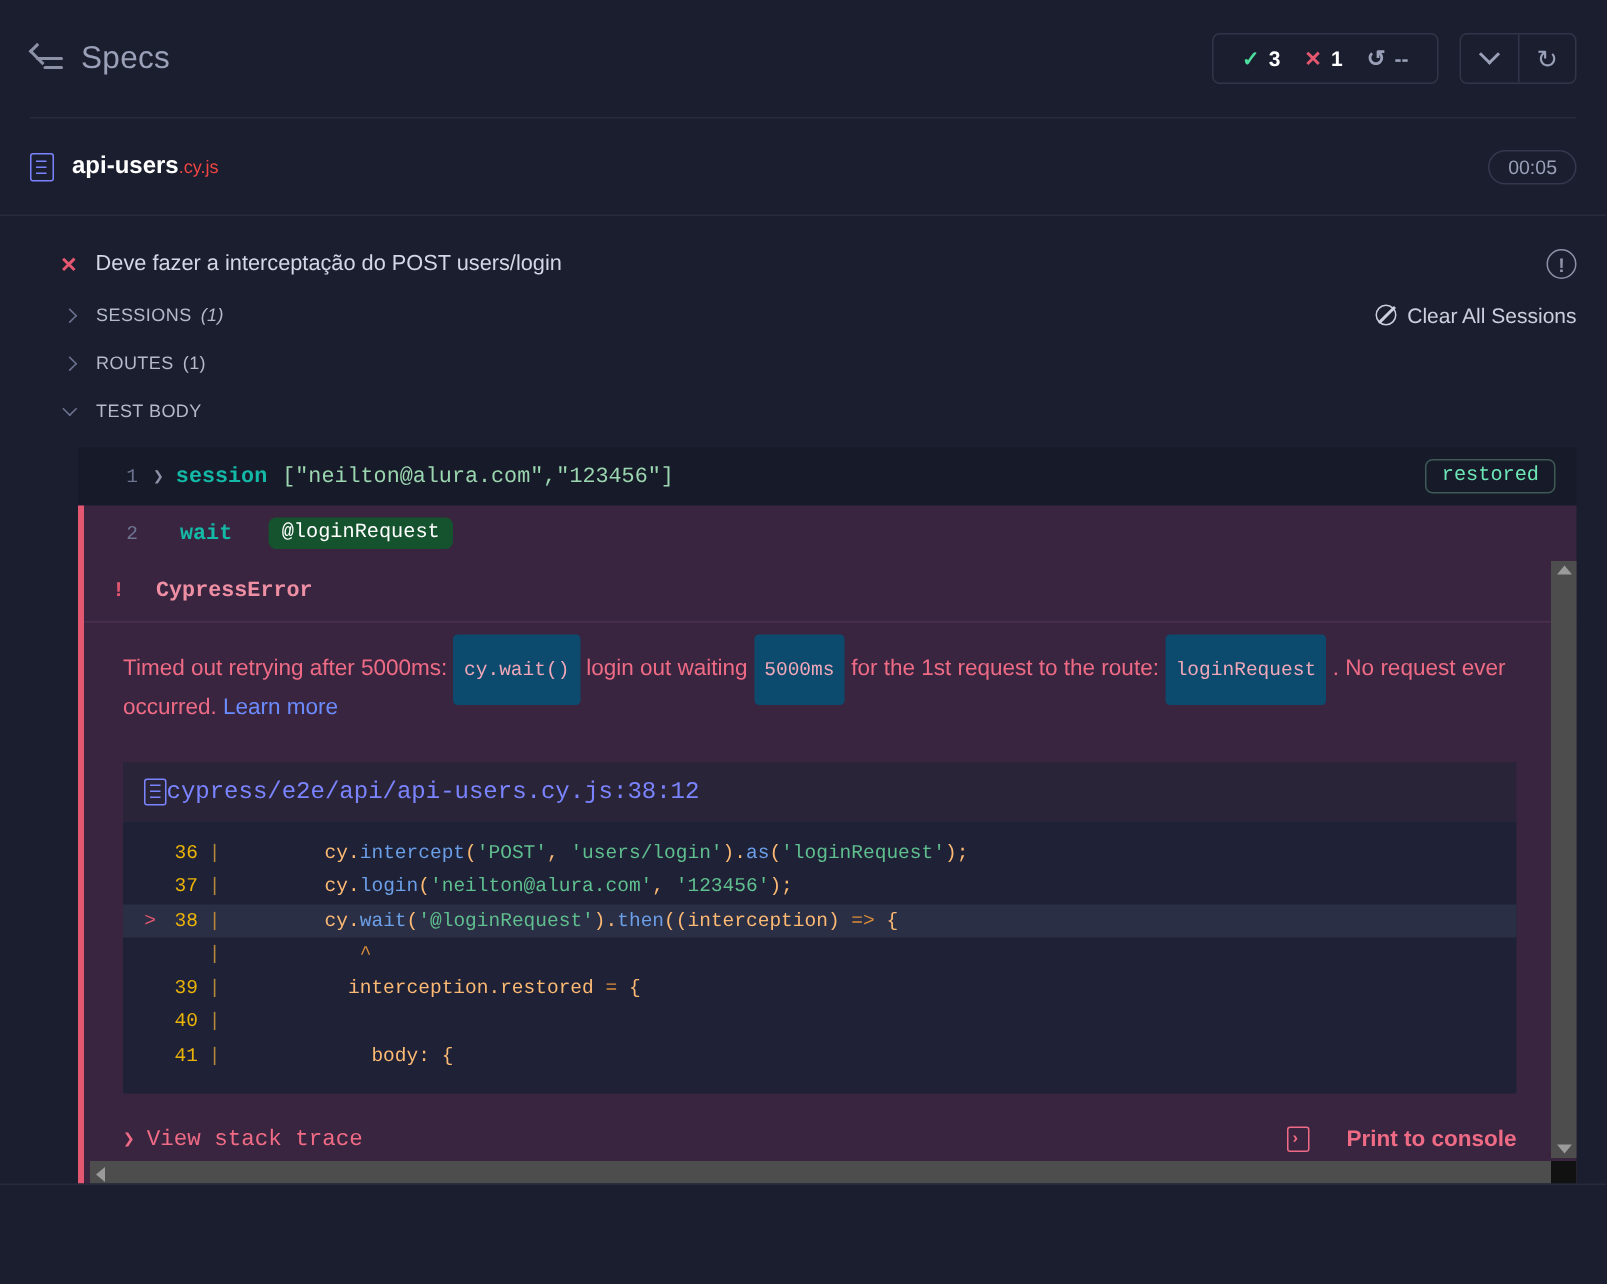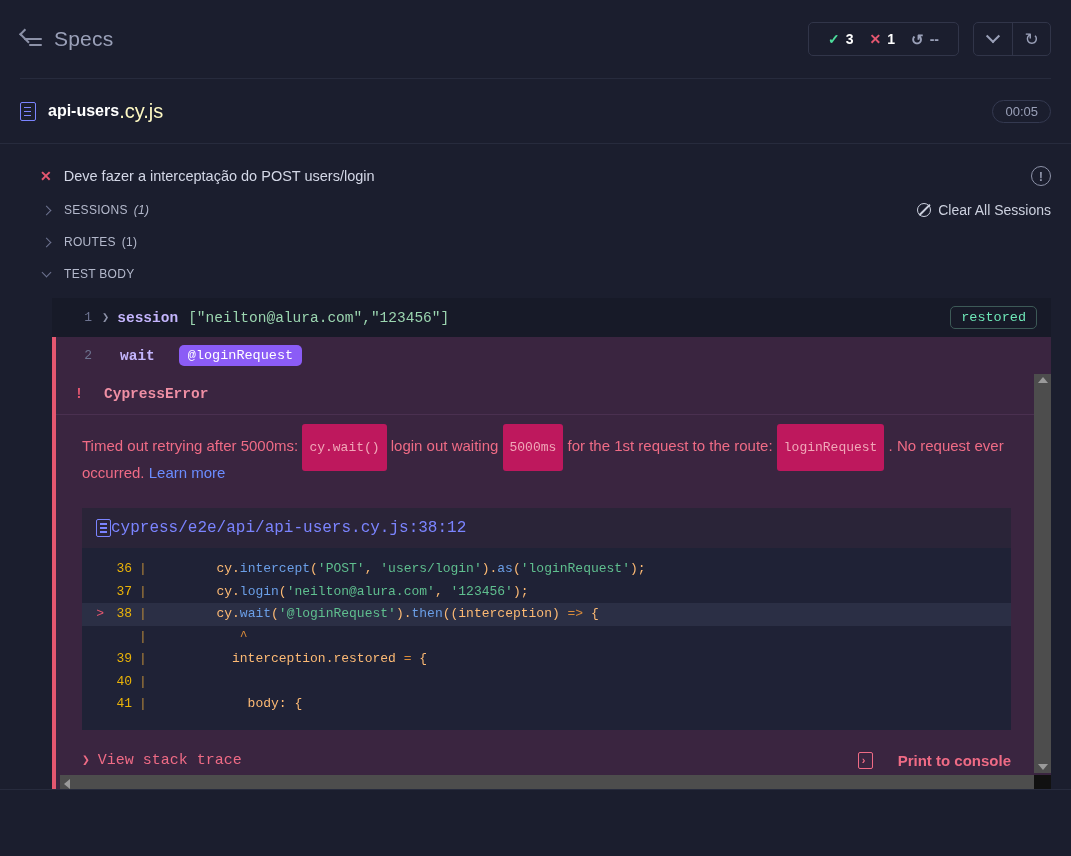--- a/index.html
+++ b/index.html
@@ -78,21 +78,21 @@
   .spec-file-icon {
     width: 16px; height: 19px; border: 1.6px solid #7b84ff; border-radius: 2px;
     margin-right: 12px; position: relative; flex: none;
   }
   .spec-file-icon::before, .spec-file-icon::after {
     content:""; position:absolute; left: 3px; height: 1.6px; background:#7b84ff; width: 7px;
   }
   .spec-file-icon::before { top: 4px; }
   .spec-file-icon::after  { top: 8px; box-shadow: 0 4px 0 #7b84ff; }
   .spec-name { font-size: 16px; color: #ffffff; font-weight: bold; }
-  .spec-ext  { font-size: 20px; color: #fef9c3; font-weight: normal; }
+  .spec-ext  { font-size: 12px; color: #ef4444; font-weight: normal; }
   .timer-badge {
     margin-left: auto; border: 1px solid #343950; border-radius: 12px;
     padding: 3px 12px; color: #9aa0b8; font-size: 13px;
     font-family: "Liberation Sans", sans-serif;
   }
 
   
   .test-panel {
     position: relative;
     margin: 0;
@@ -139,24 +139,24 @@
   .cmd-log { margin: 8px 0 0 12px; font-family: "Liberation Mono", monospace; }
   .cmd-row {
     display:flex; align-items:center; gap: 0;
     padding: 8px 14px 8px 0; font-size: 14.5px;
     border-left: 4px solid transparent;
   }
   .cmd-row.session { background: #171a28; }
   .cmd-row.wait { background: #3a2540; border-left-color: #e45770; }
   .cmd-num { width: 26px; text-align: right; color: #6d7390; font-size: 13px; margin-left: 10px; }
   .cmd-caret { color: #8d92a8; margin: 0 8px 0 10px; font-size: 12px; }
-  .cmd-name { color: #c4b5fd; font-weight: bold; margin-right: 10px; text-align: center; }
+  .cmd-name { color: #14b8a6; font-weight: bold; margin-right: 10px; text-align: center; }
   .cmd-args { color: #9bd6b0; }
   .alias-pill {
-    background: #8b5cf6; color: #ffffff; border-radius: 5px; padding: 3px 9px;
+    background: #14532d; color: #ffffff; border-radius: 5px; padding: 3px 9px;
     font-size: 13.5px; margin-left: 14px;
   }
   .restored-pill {
     margin-left: auto; color: #6ee7b7; border: 1px solid #3d5a57; border-radius: 5px;
     padding: 3px 10px; font-size: 13.5px;
   }
 
   
   .error-block {
     position: relative; margin-left: 12px;
@@ -166,21 +166,21 @@
   .err-head {
     display:flex; align-items:center; padding: 12px 0 12px 0;
     border-bottom: 1px solid #4a3050;
   }
   .err-bang { width: 26px; text-align:center; color:#e45770; font-weight: bold; font-size: 14px; margin-left: 10px;}
   .err-type { color: #ef8fa4; font-weight: bold; font-size: 14.5px; margin-left: 12px; }
 
   .err-body { position: relative; padding: 18px 40px 0 26px; }
   .err-msg { color: #ef6b85; font-size: 15px; line-height: 1.75; font-family: "Liberation Sans", sans-serif; }
   .code-chip {
-    background: #be185d; color: #f0a8b8; border-radius: 3px; padding: 16px 7px;
+    background: #0c4a6e; color: #f0a8b8; border-radius: 3px; padding: 16px 7px;
     font-family: "Liberation Mono", monospace; font-size: 13px;
   }
   .learn-more { color: #6b8cff; text-decoration: none; font-family: "Liberation Sans", sans-serif; }
 
   .file-link-bar {
     margin: 22px 0 0 0; background: #2a2438; padding: 11px 14px;
     display:flex; align-items:center; 
   }
   .file-link-icon {
     width: 15px; height: 18px; border: 1.6px solid #7b84ff; border-radius: 2px; position: relative; flex:none;

